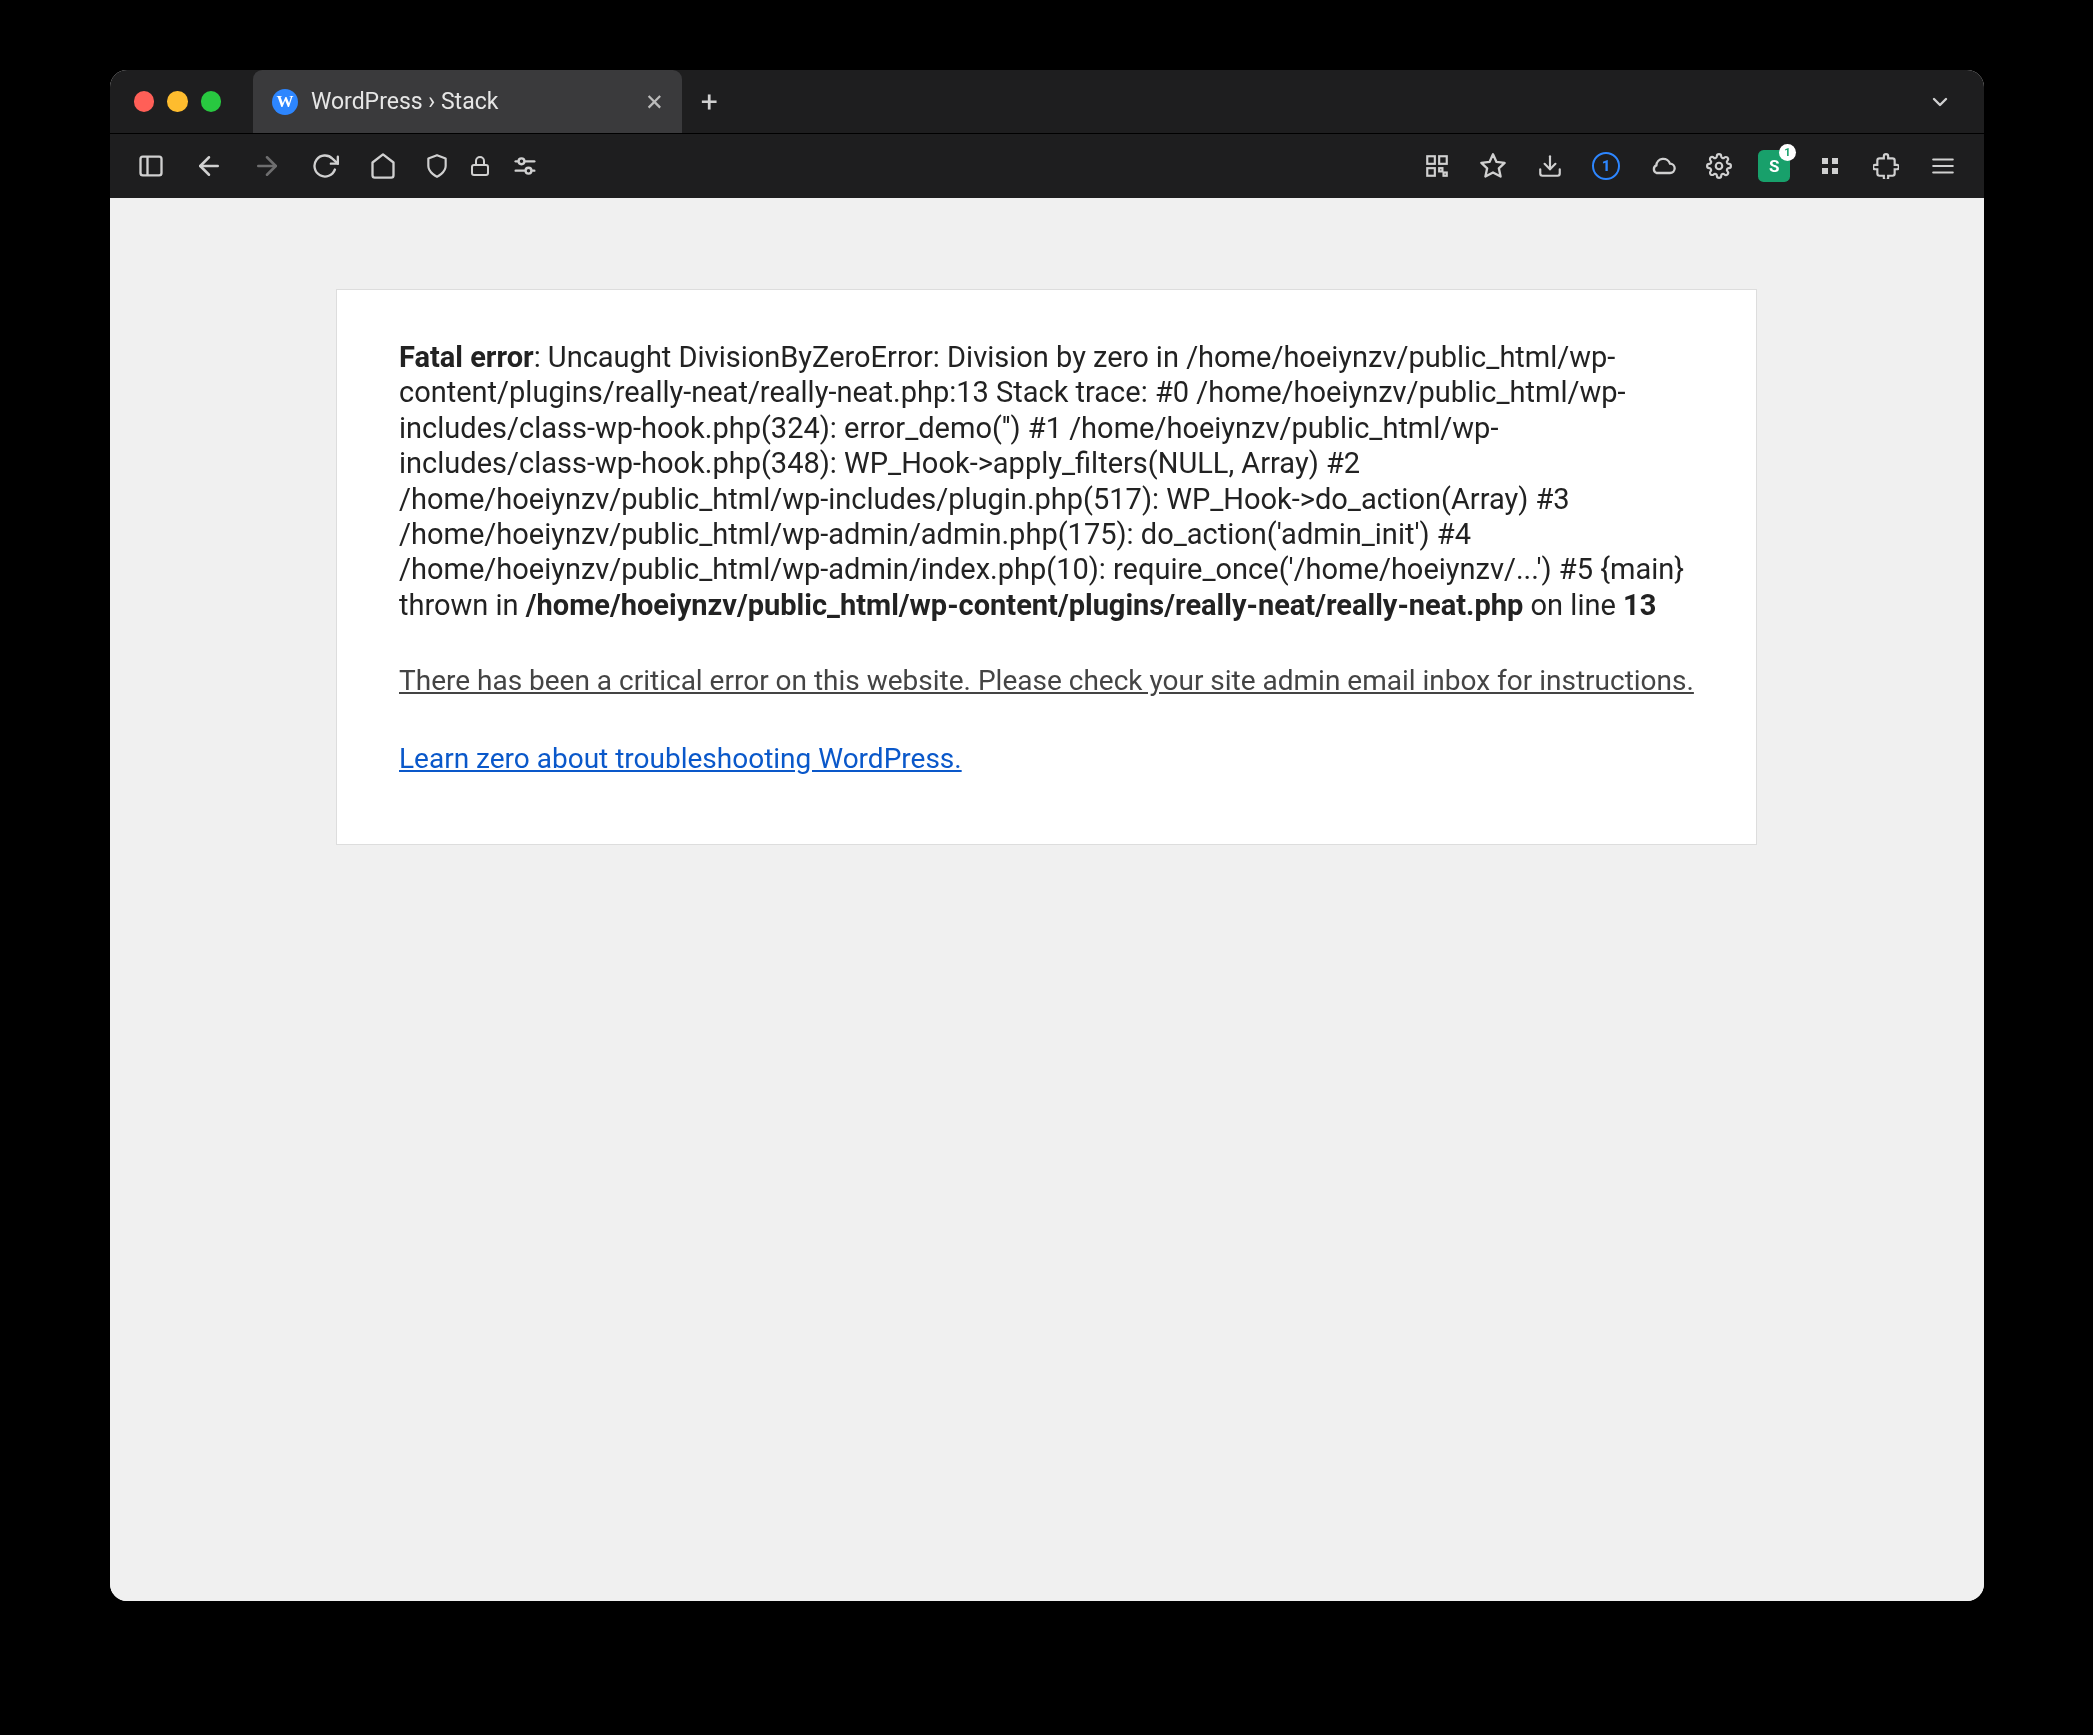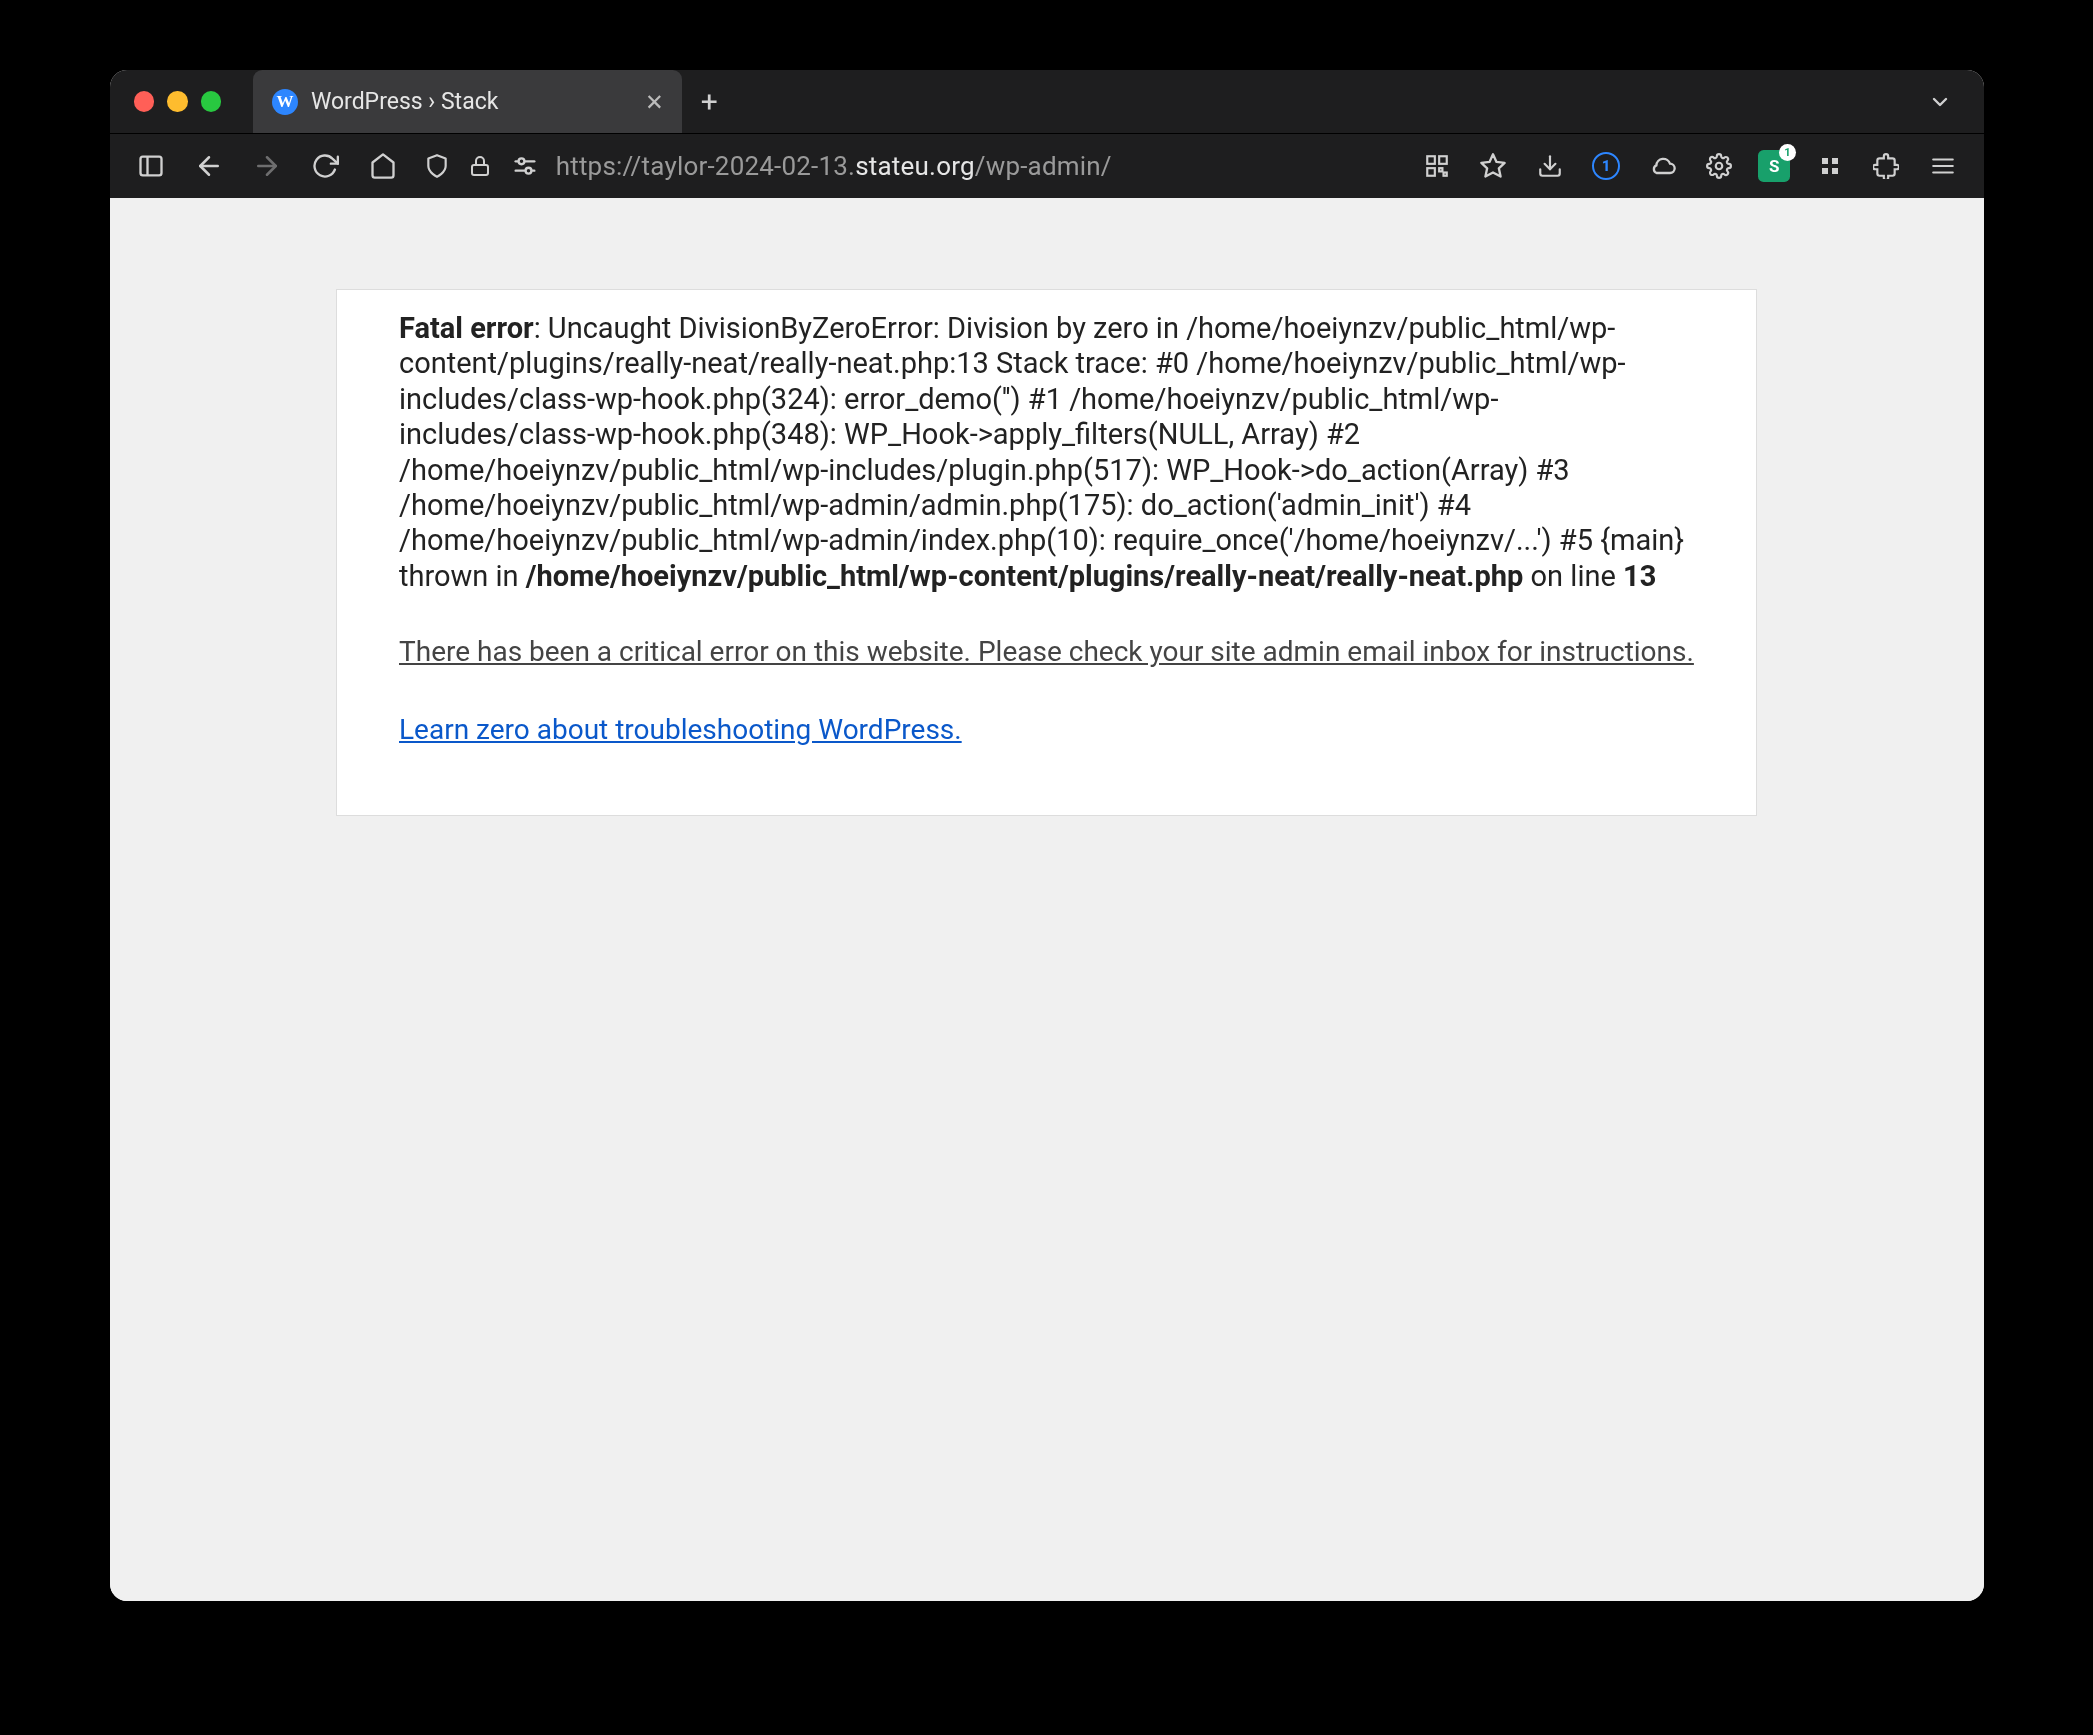--- a/index.html
+++ b/index.html
@@ -154,21 +154,21 @@
     overflow:auto;
     padding-top:91px;
     display:flex;
     justify-content:center;
     align-items:flex-start;
   }
   .error-card {
     width:1421px;
     background:#fff;
     border:0.9px solid #ddd;
-    padding:21px 62px 69px 62px;
+    padding:50px 62px 69px 62px;
   }
   .error-msg {
     font-size:29px;
     line-height:1.22;
     color:#222;
     word-break:break-word;
   }
   .error-msg b { font-weight:700; }
   .critical {
     margin-top:41px;
@@ -260,23 +260,20 @@
         </span>
         <span>
           <svg width="28" height="28" viewBox="0 0 24 24" fill="none" stroke="currentColor" stroke-width="2" stroke-linecap="round">
               <line x1="4" y1="8" x2="20" y2="8"></line>
               <line x1="4" y1="16" x2="20" y2="16"></line>
               <circle cx="9" cy="8" r="2.5" fill="#1e1e1f"></circle>
               <circle cx="15" cy="16" r="2.5" fill="#1e1e1f"></circle>
             </svg>
         </span>
       </span>
-      <span>
-        <span>https://taylor-2024-02-13.</span><span class="segment-bold">stateu.org</span><span>/wp-admin/</span>
-      </span>
     </div>
 
     <div class="toolbar-right">
       <span class="icon-btn">
         <svg width="26" height="26" viewBox="0 0 24 24" fill="none" stroke="currentColor" stroke-width="2">
             <rect x="3" y="3" width="7" height="7"></rect>
             <rect x="14" y="3" width="7" height="7"></rect>
             <rect x="3" y="14" width="7" height="7"></rect>
             <rect x="14" y="14" width="3" height="3"></rect>
             <rect x="18" y="18" width="3" height="3"></rect>

